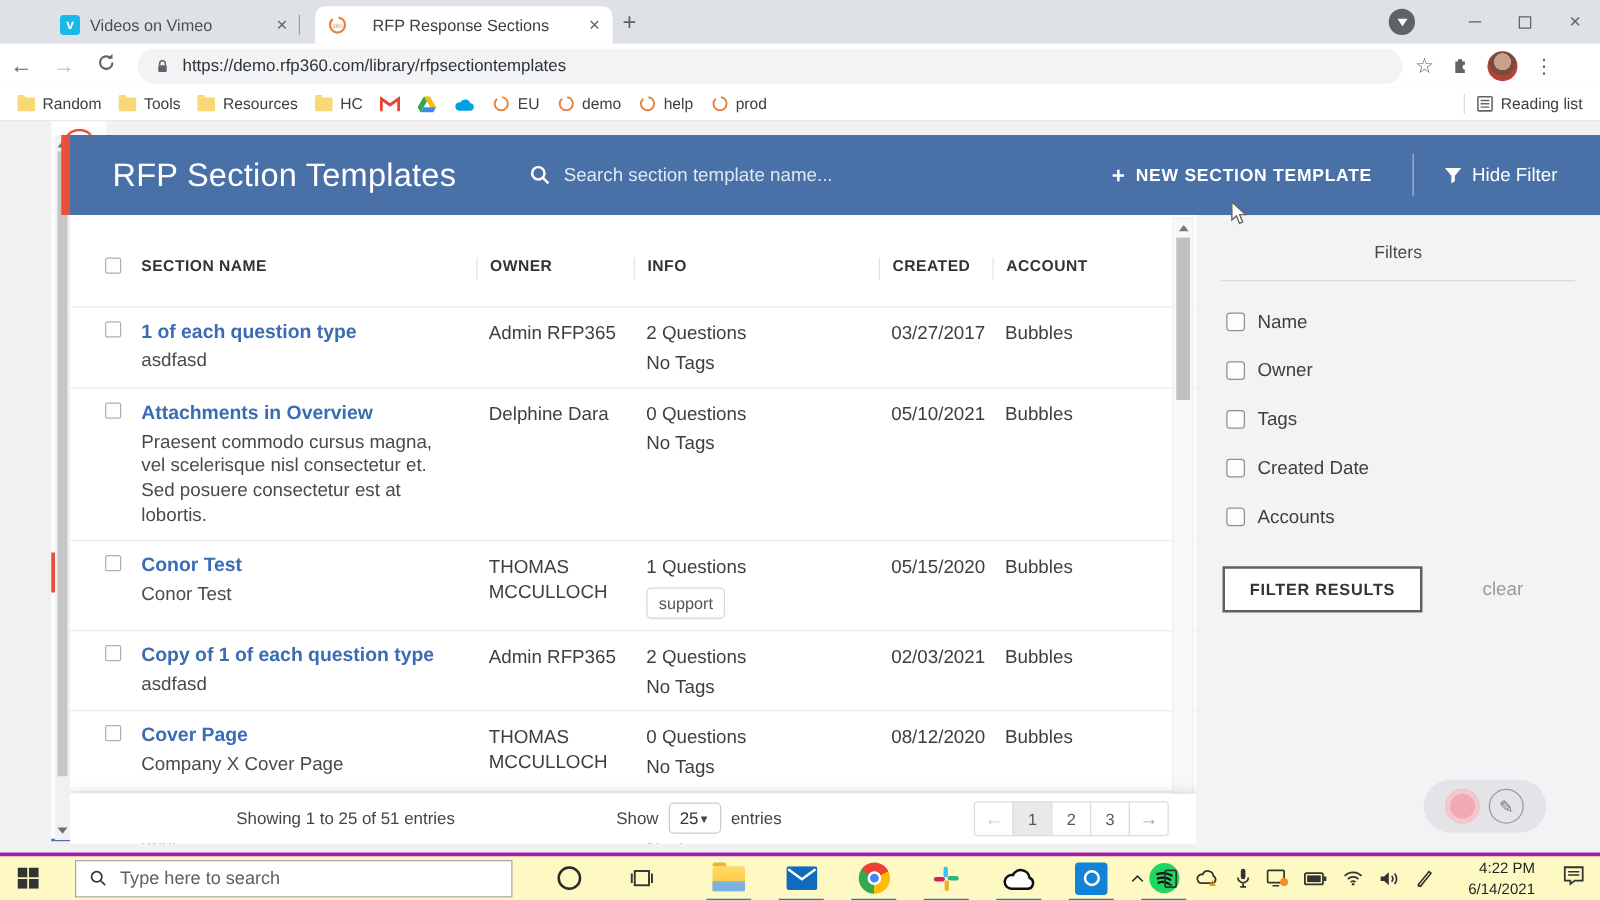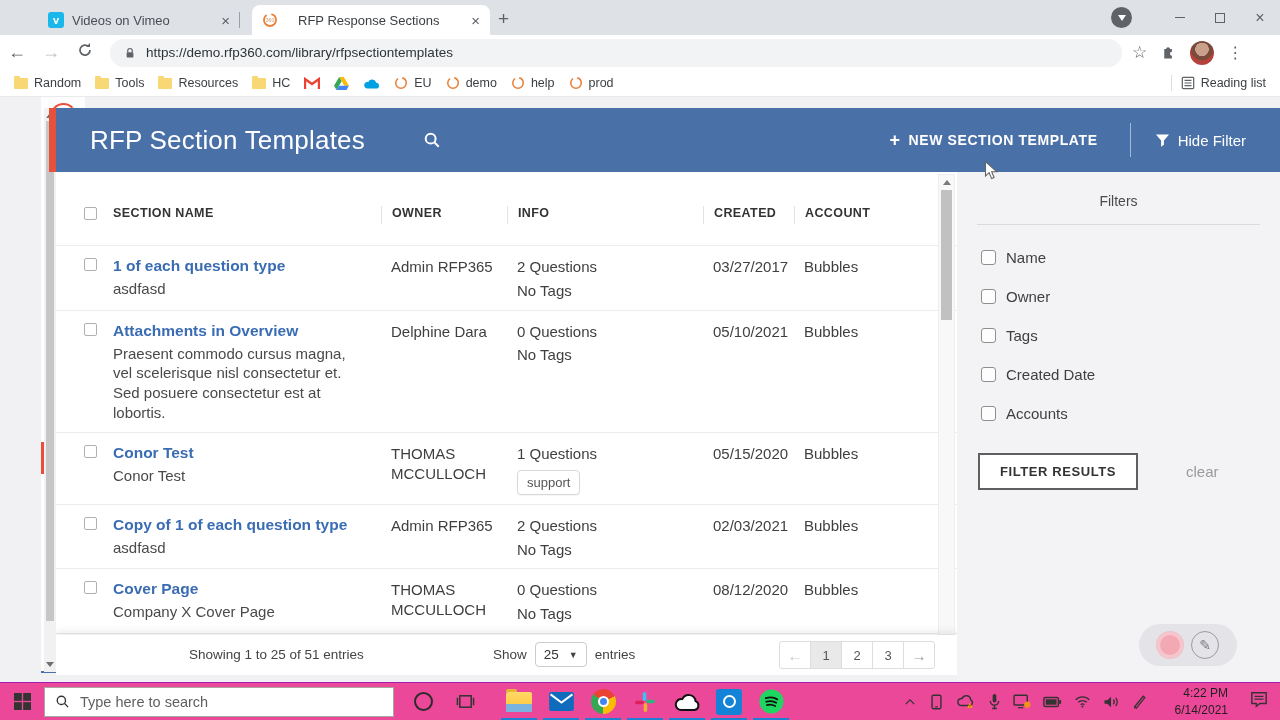--- a/index.html
+++ b/index.html
@@ -86,21 +86,21 @@
   .cb { appearance:none; -webkit-appearance:none; width:13px; height:13px; border:1px solid #b0b0b0; border-radius:2px; background:#fff; }
 
   .table-scrollbar { position:absolute; top:2px; right:2px; width:17px; height:461px; background:#f8f8f8; border:1px solid #eee; }
   .table-scrollbar .thumb { position:absolute; top:15px; left:2px; width:11px; height:130px; background:#c1c1c1; }
   .ts-arrow-up { position:absolute; top:5px; left:4px; width:0; height:0; border-left:4px solid transparent; border-right:4px solid transparent; border-bottom:5px solid #7a7a7a; }
 
   
   .tfooter { position:absolute; left:0; bottom:0; width:901px; height:40px; background:#fff; box-shadow:0 -3px 8px rgba(0,0,0,.09); z-index:5; }
   .showing { position:absolute; left:133px; top:12px; font-size:13.5px; color:#444; }
   .show-group { position:absolute; left:437px; top:7px; display:flex; align-items:center; gap:8px; font-size:13.5px; color:#444; }
-  .size-select { border:1px solid #ccc; border-radius:4px; padding:4px 8px; display:flex; align-items:center; gap:10px; background:#fff; font-size:13.5px; color:#333; }
+  .size-select { border:1px solid #ccc; border-radius:4px; padding:4px 8px; display:flex; align-items:center; gap:0; background:#fff; font-size:13.5px; color:#333; }
   .size-select .chev { font-size:9px; color:#444; }
   .pager { position:absolute; right:22px; top:6px; display:flex; }
   .pg { width:32px; height:28px; border:1px solid #ddd; background:#fff; display:flex; align-items:center; justify-content:center; font-size:13px; color:#555; margin-left:-1px; }
   .pg.first { border-radius:3px 0 0 3px; margin-left:0; }
   .pg.last { border-radius:0 3px 3px 0; }
   .pg.active { background:#e9e9e9; }
   .pg.arrow-prev { color:#c9c9c9; font-size:15px; }
   .pg.arrow-next { color:#9a9a9a; font-size:15px; }
 
   
@@ -116,21 +116,21 @@
 
   
   .rec-pill { position:absolute; left:1139px; top:624px; width:98px; height:42px; background:#e3e3e8; border-radius:21px; display:flex; align-items:center; justify-content:center; gap:8px; z-index:6; }
   .rec-btn { width:26px; height:26px; border-radius:50%; background:#f2a9b4; border:3px solid #f6c6cd; box-shadow:0 0 0 1px #eec3c9; }
   .edit-btn { width:28px; height:28px; border-radius:50%; border:1px solid #9a9aa2; display:flex; align-items:center; justify-content:center; color:#77777f; font-size:14px; }
 
   
   .cursor { position:absolute; left:984px; top:160px; z-index:50; }
 
   
-  .taskbar { position:absolute; left:0; top:682px; width:1280px; height:38px; background:#ec4899; border-top:1px solid #a21caf; display:flex; align-items:center; }
+  .taskbar { position:absolute; left:0; top:682px; width:1280px; height:38px; background:#fef9c3; border-top:3px solid #a21caf; display:flex; align-items:center;gap:16px; }
   .start-btn { width:44px; display:flex; justify-content:center; }
   .tb-search { width:350px; height:30px; background:#fff; border:1px solid #a9a7a2; display:flex; align-items:center; padding:0 10px; gap:10px; }
   .tb-search input { border:none; outline:none; font-size:14.5px; color:#444; width:260px; font-family:"Liberation Sans",sans-serif; background:transparent; }
   .tb-search input::placeholder { color:#5f5f5f; }
   .tb-slot { width:42px; height:38px; display:flex; align-items:center; justify-content:center; position:relative; }
   .tb-slot.running::after { content:""; position:absolute; bottom:0; left:3px; right:3px; height:3px; background:#1f7fd4; }
   .cortana-ring { width:19px; height:19px; border:2.5px solid #2b2b2b; border-radius:50%; }
   .win-folder { width:26px; height:20px; background:linear-gradient(#ffd968,#fcc436); border-radius:2px; position:relative; }
   .win-folder::before { content:""; position:absolute; top:-3px; left:0; width:11px; height:3px; background:#e8b435; border-radius:2px 2px 0 0; }
   .win-folder::after { content:""; position:absolute; bottom:0; left:0; right:0; height:8px; background:#7ab3e0; }
@@ -364,20 +364,21 @@
   <div class="sb-arrow-dn"></div>
 </div>
 
 <div class="appheader">
   <div class="page-title">RFP Section Templates</div>
   <div class="hdr-search">
     <svg width="18" height="18" viewBox="0 0 20 20">
         <circle cx="8.5" cy="8.5" r="5.5" fill="none" stroke="#fff" stroke-width="2.2"></circle>
         <path d="M12.8 12.8 17.5 17.5" stroke="#fff" stroke-width="2.2"></path>
       </svg>
+    <input type="text" placeholder="Search section template name..." style="">
   </div>
   <div class="hdr-right">
     <div class="new-btn">
       <span class="plus-glyph">+</span>
       <span>NEW SECTION TEMPLATE</span>
     </div>
     <div class="hdr-divider"></div>
     <div class="hide-filter">
       <svg width="15" height="15" viewBox="0 0 16 16">
           <path d="M1 1.5h14L9.5 8v4.5l-3 2.2V8z" fill="#fff"></path>

